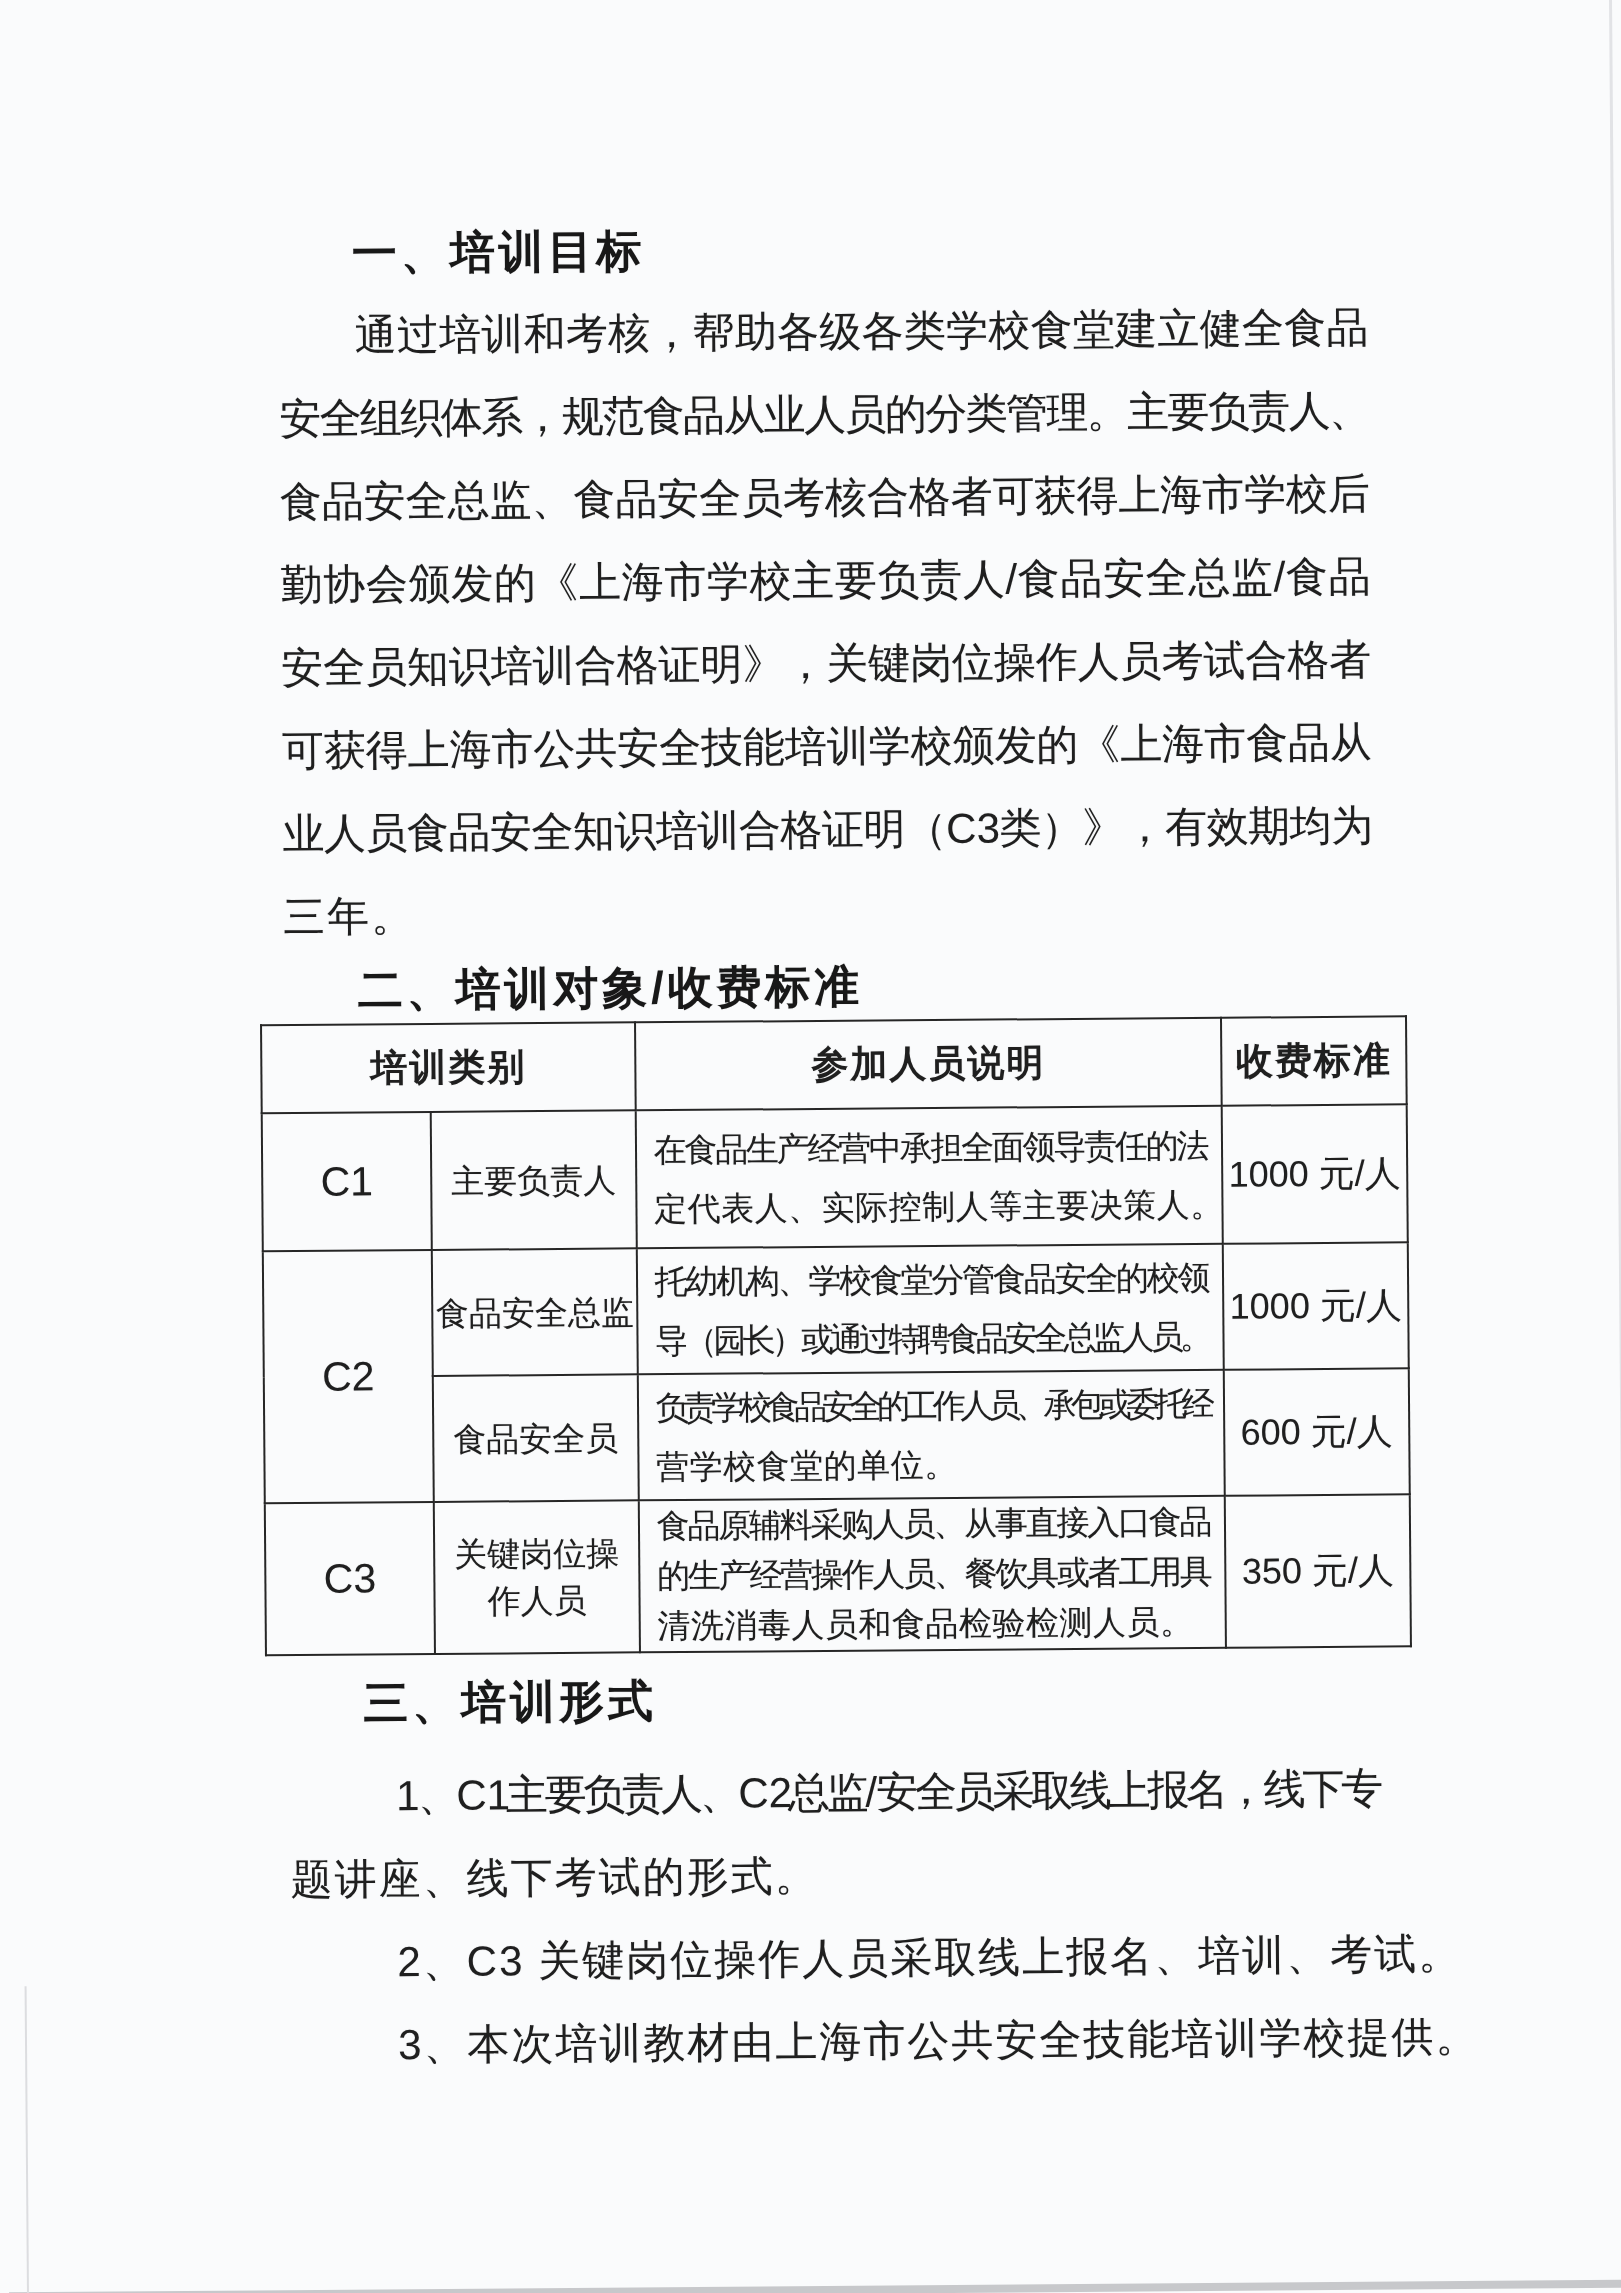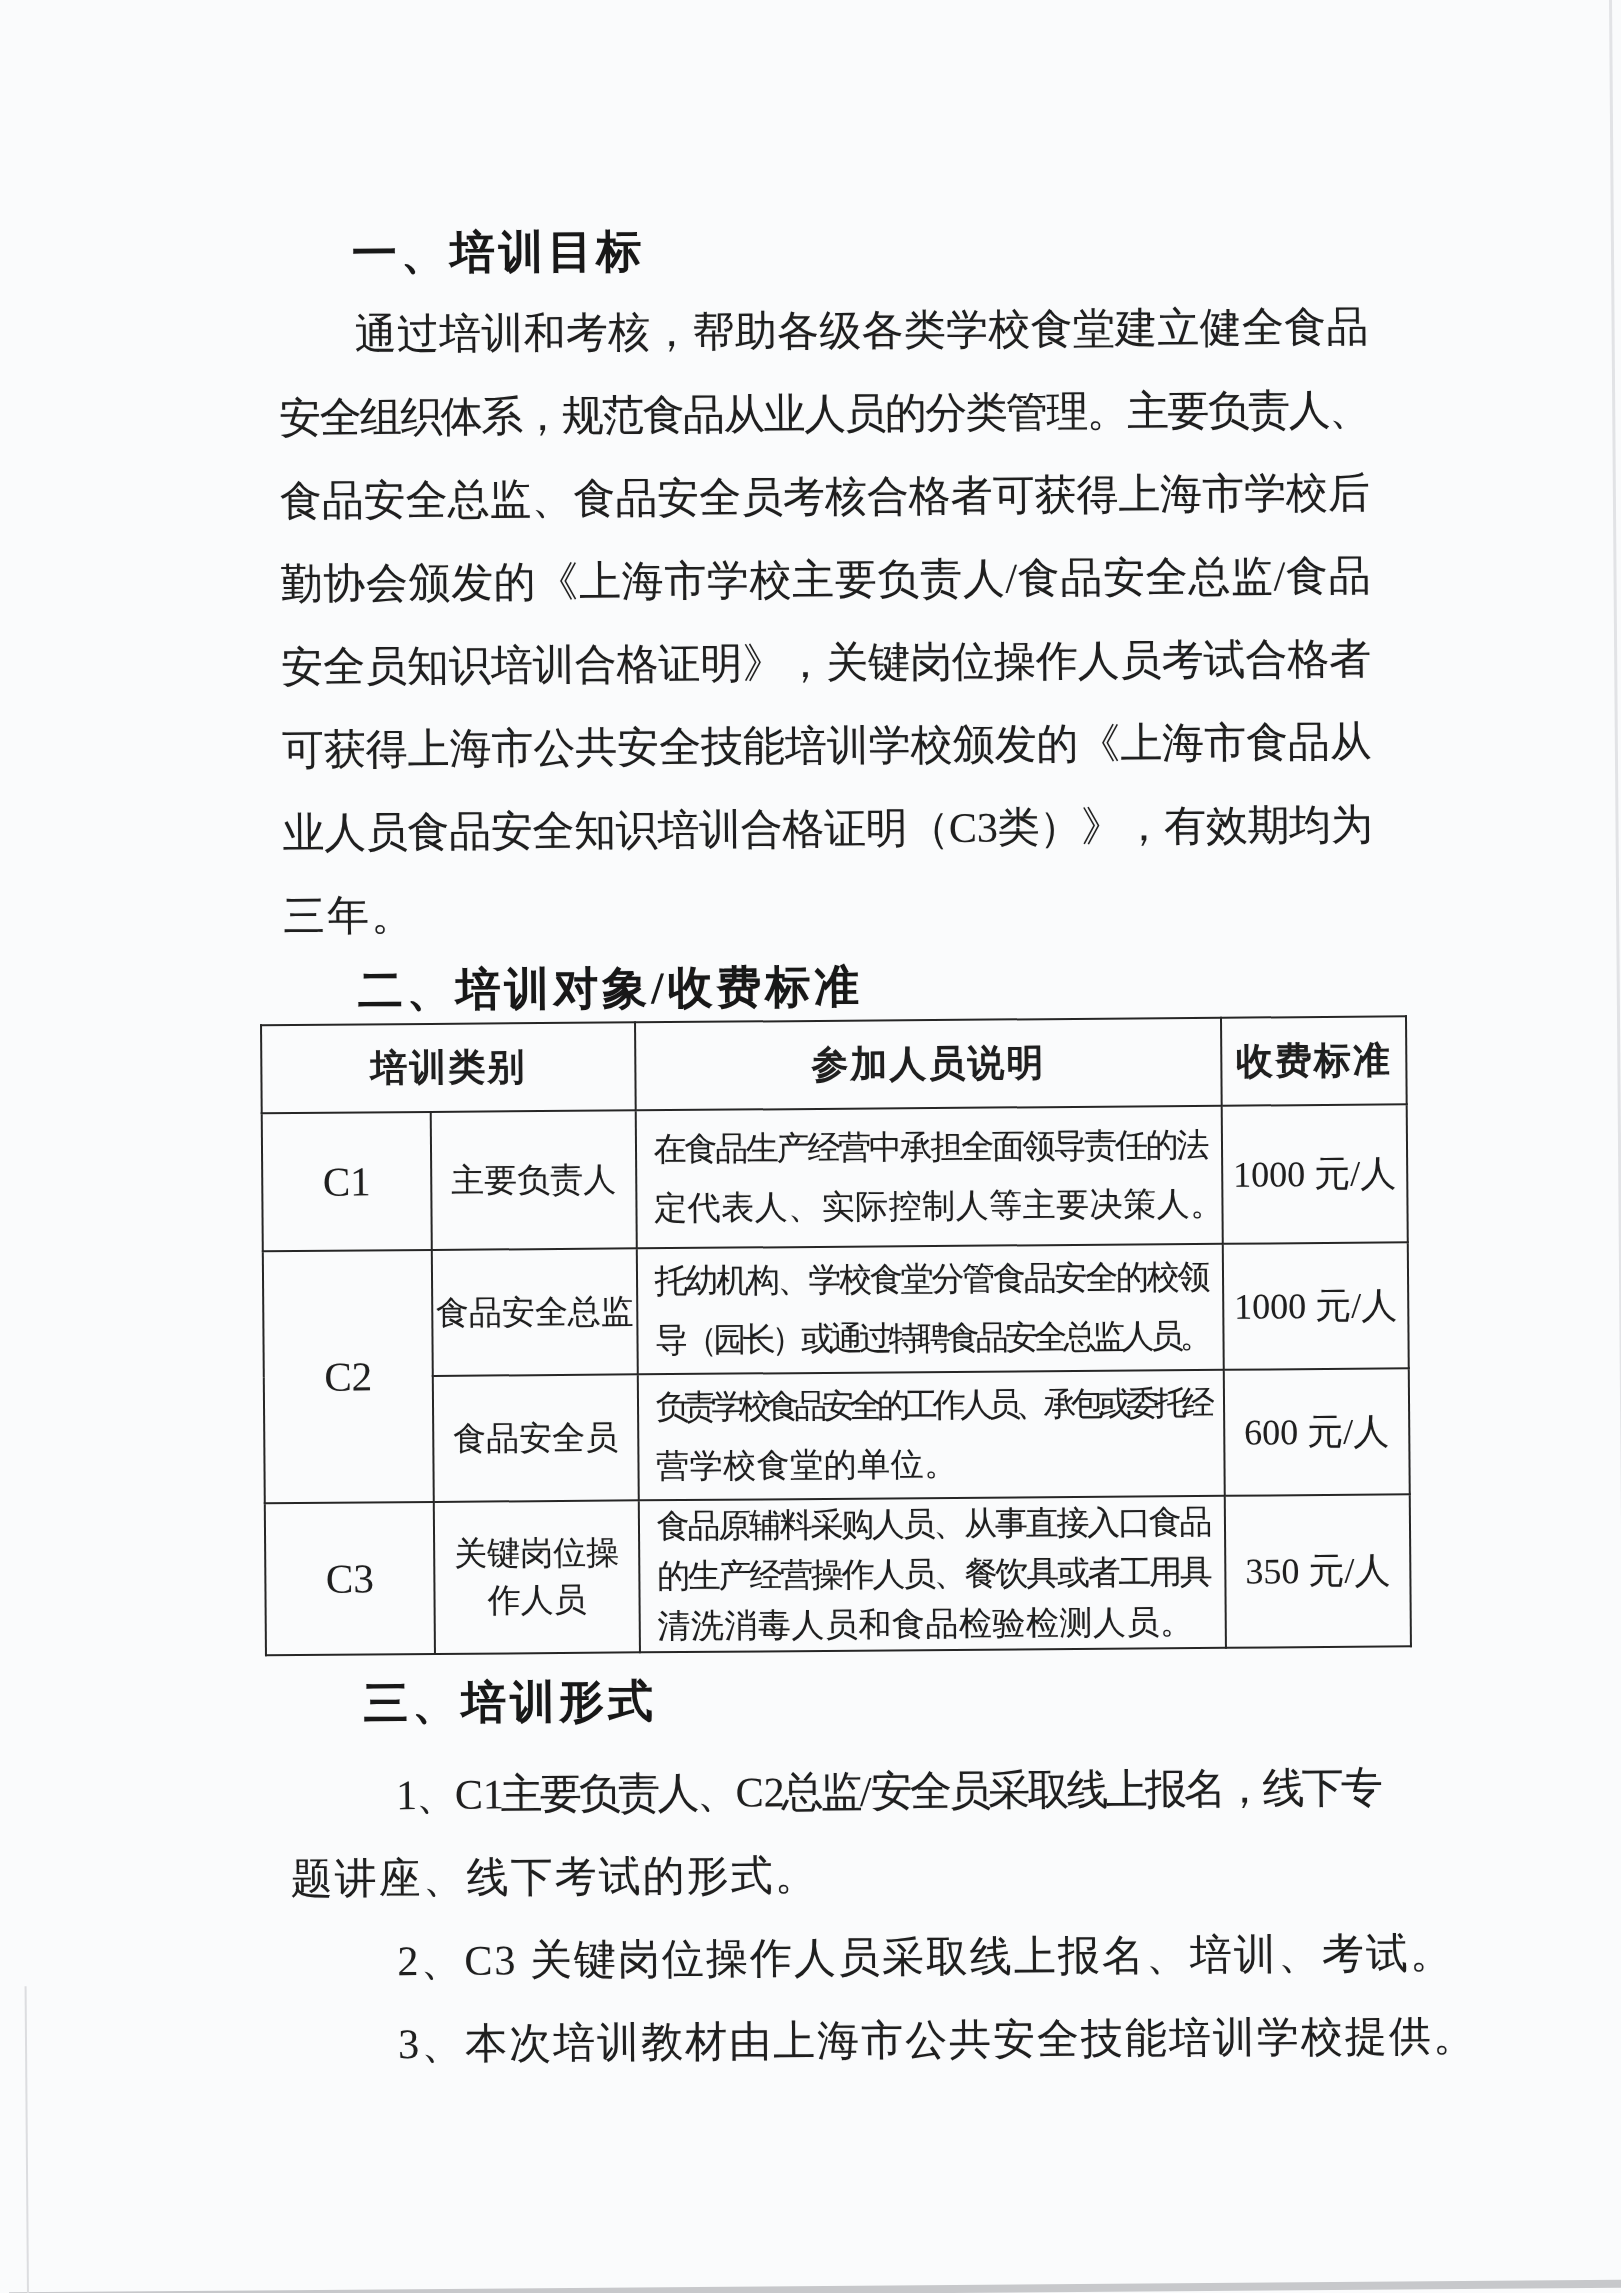--- a/index.html
+++ b/index.html
@@ -1,19 +1,19 @@
 <!DOCTYPE html>
 <html><head>
 <meta charset="utf-8">
 <style>
   html,body { margin:0; padding:0; background:#ffffff; }
   #page {
     position:relative; width:1621px; height:2294px;
     background:#fafbfc; overflow:hidden;
-    font-family:Liberation Serif, serif;
+    font-family:Liberation Sans, sans-serif;
     color:#1f1f1f;
   }
   #doc {
     position:absolute; left:0; top:0; width:1621px; height:2294px;
     transform:rotate(-0.45deg); transform-origin:50% 50%;
     text-shadow:0 0 1px rgba(50,50,50,.28);
   }
   .edge-right { position:absolute; right:0; top:0; width:2.9px; height:100%; background:#e2e3e6; }
   .edge-bottom { position:absolute; left:0; bottom:0; width:100%; height:7.8px; background:#c7c8cb; }
   .edge-left-low { position:absolute; left:17.6px; top:1980px; width:2px; height:314px; background:#dcdde0; }

